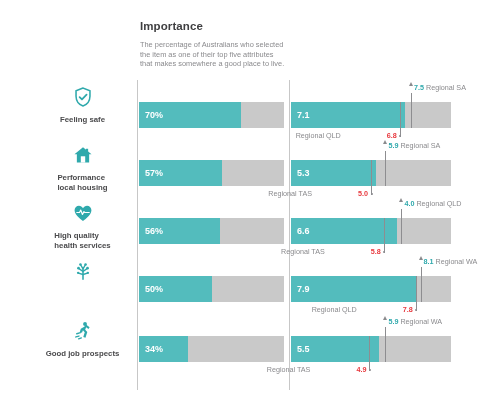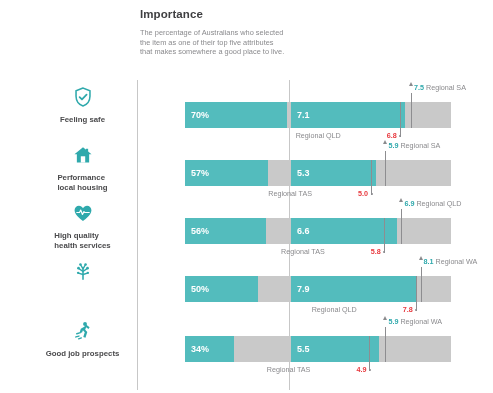--- a/index.html
+++ b/index.html
@@ -11,21 +11,21 @@
     color:#58595b;
     overflow:hidden;
     position:relative;
   }
   .canvas{position:relative;width:493px;height:393px;}
 
   
   .col-head{position:absolute;}
   .col-head .title{
     font-size:11.5px;font-weight:bold;color:#3f3f41;letter-spacing:.1px;
-    margin:0 0 7px 0;line-height:13px;
+    margin:12px 0 7px 0;line-height:13px;
   }
   .col-head .blurb{
     font-size:7.4px;line-height:9.6px;color:#8a8a8d;margin:0;
   }
   #importance-head{left:140px;top:8px;width:145px;}
   #performance-head{left:292px;top:8px;width:160px;}
 
   
   .axis-rule{position:absolute;width:1px;background:#c7c7c7;top:80px;height:310px;}
   #axis-importance{left:137px;}
@@ -43,21 +43,21 @@
   .label-block{
     position:absolute;left:30px;top:0;width:105px;height:58px;
     display:flex;align-items:center;gap:7px;flex-direction:column;
   }
   .icon{width:22px;height:22px;flex:0 0 22px;display:block;}
   .label-text{
     font-size:7.8px;line-height:9.6px;font-weight:bold;color:#4a4a4c;
   }
 
   
-  .imp-wrap{position:absolute;left:139px;width:145px;margin-left:46px;}
+  .imp-wrap{position:absolute;left:139px;width:145px;}
   .bar-track{position:relative;background:#c9c9c9;height:26px;width:100%;}
   .bar-fill{position:absolute;left:0;top:0;height:26px;background:#53bcbd;}
   .bar-value{
     position:absolute;left:6px;top:0;height:26px;line-height:26px;
     font-size:9px;font-weight:bold;color:#ffffff;
   }
 
   
   .perf-wrap{position:absolute;left:291px;width:160px;}
   .perf-track{position:relative;background:#c9c9c9;height:26px;width:100%;}
@@ -222,21 +222,21 @@
 
     <div class="perf-wrap" style="top:16px;">
       <div class="perf-track">
         <div class="perf-fill" style="width:66%;"></div>
         <div class="perf-value">6.6</div>
 
         <div class="marker marker-high" style="left:69%;">
           <div class="arrow-up"></div>
           <div class="stem"></div>
           <div class="marker-label">
-            <span class="mv-high">6.9</span>
+            <span class="mv-high">4.0</span>
             <span>Regional QLD</span>
           </div>
         </div>
 
         <div class="marker marker-low" style="left:58%;">
           <div class="stem"></div>
           <div class="dot"></div>
           <div class="marker-label">
             <span>Regional TAS</span>
             <span class="mv-low">5.8</span>

